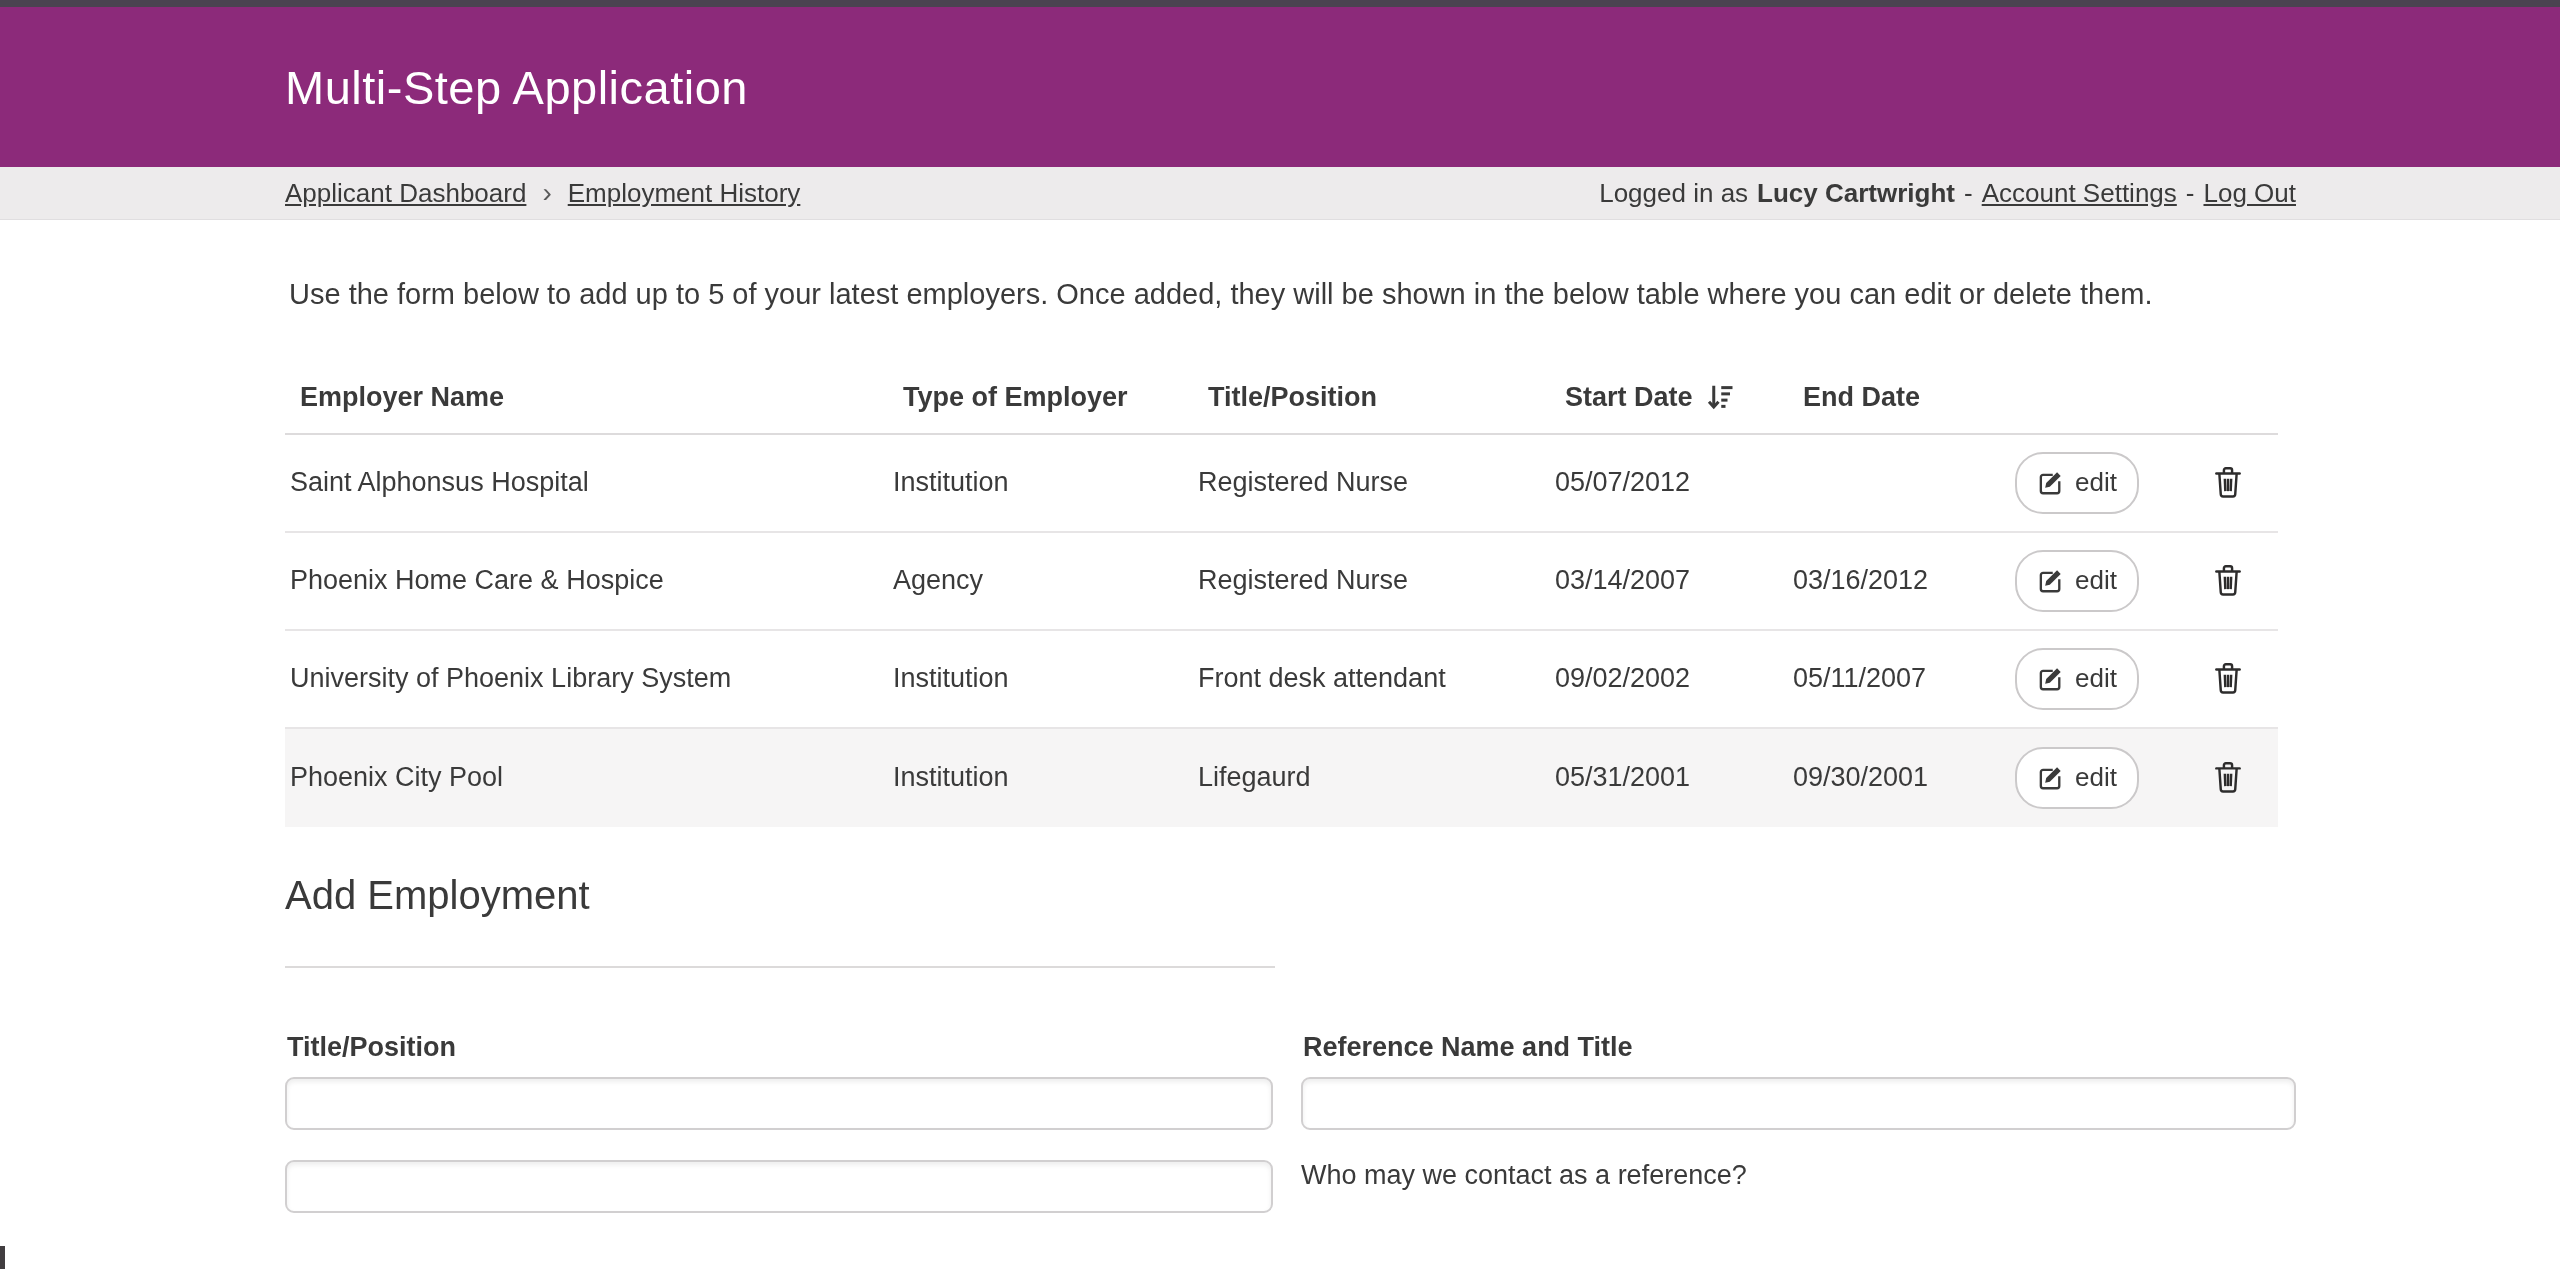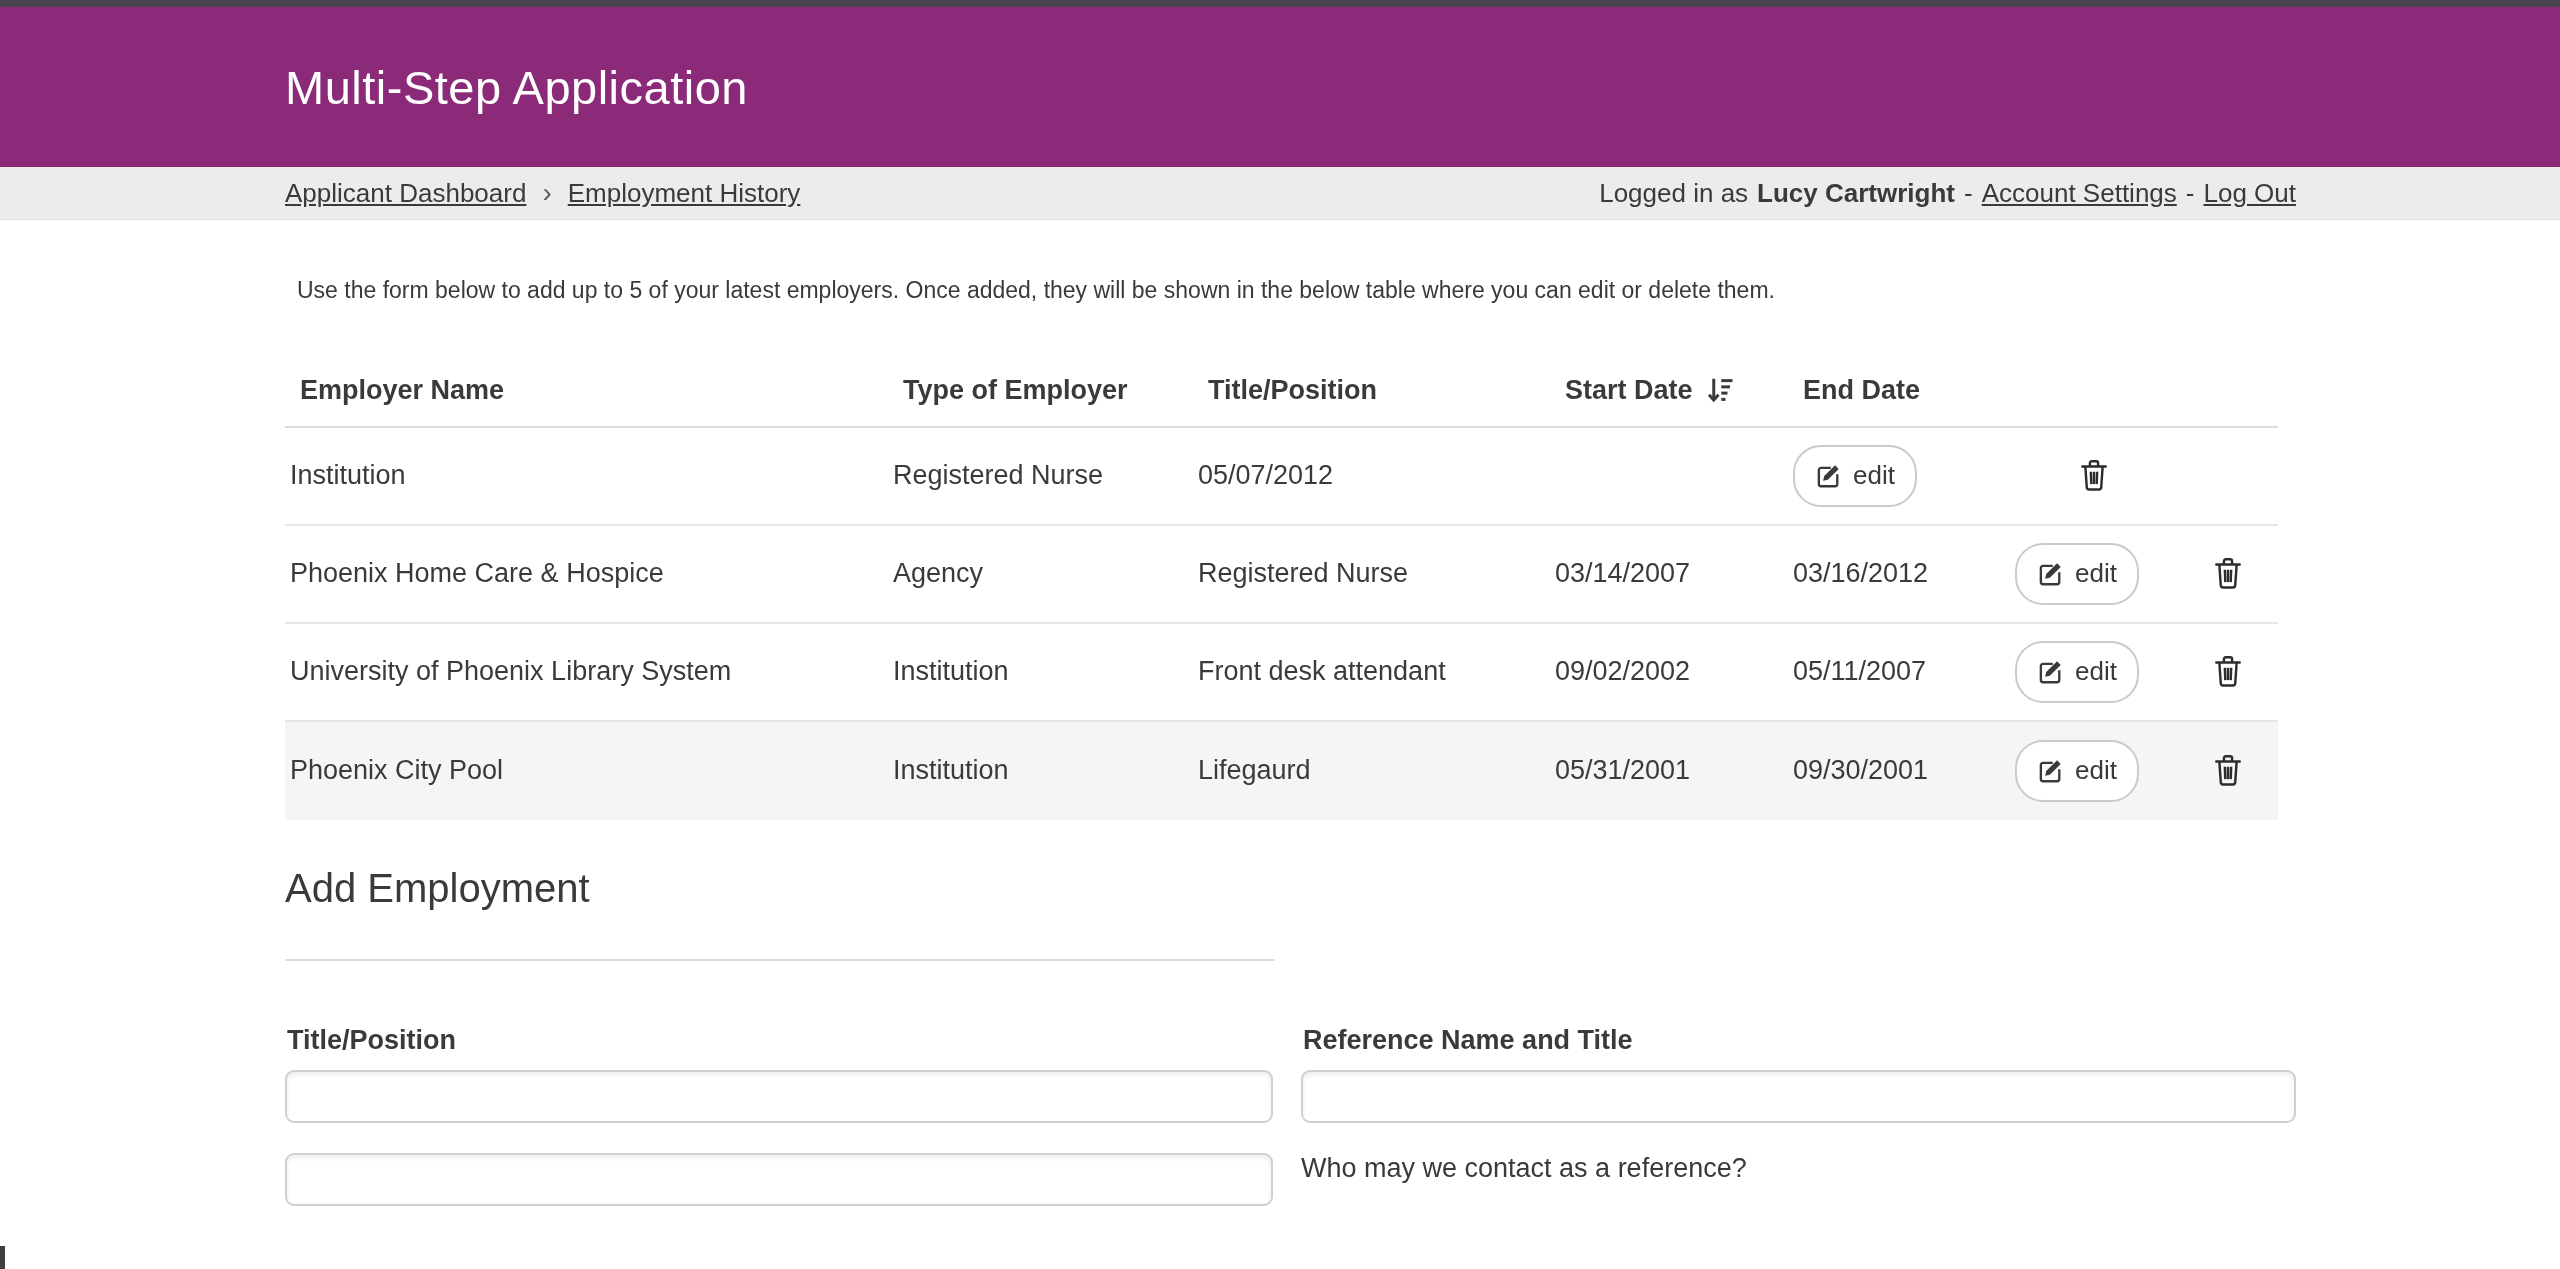--- a/index.html
+++ b/index.html
@@ -35,21 +35,21 @@
     padding:0 264px 0 285px;font-size:26px;
   }
   .breadcrumb{display:flex;align-items:center;gap:16px;}
   .breadcrumb .sep{text-decoration:none;color:#5a5a5a;font-size:28px;}
   .user-info{display:flex;align-items:center;gap:9px;white-space:nowrap;}
   .user-info b{font-weight:700;}
 
   
   main{padding:41px 264px 0 285px;}
   h2{font-size:40px;font-weight:400;margin:0;color:var(--text);}
-  .desc{font-size:23px;margin:16px 12px 0;line-height:1.2;}
+  .desc{font-size:29px;margin:16px 4px 0;line-height:1.2;}
 
   
   .table{width:1993px;margin-top:70px;font-size:27px;}
   .t-head,.t-row{
     display:grid;
     grid-template-columns:603px 305px 357px 238px 222px 172px 1fr;
     align-items:center;
   }
   .t-head{border-bottom:2px solid #dddbdc;}
   .t-head .t-cell{font-weight:700;padding:0 10px 20px 15px;display:flex;align-items:center;gap:12px;}
@@ -144,20 +144,21 @@
         </svg>
       </div>
       <div class="t-cell">
           <span>End Date</span>
         </div>
       <div class="t-cell"></div>
       <div class="t-cell"></div>
     </div>
 
     <div class="t-row">
+      <div class="t-cell">Saint Alphonsus Hospital</div>
       <div class="t-cell">Institution</div>
       <div class="t-cell">Registered Nurse</div>
       <div class="t-cell">05/07/2012</div>
       <div class="t-cell"></div>
       <div class="t-cell cell-actions-edit">
         <button class="edit-btn">
           <svg class="edit-svg" viewBox="0 0 24 24" fill="none" stroke="#3a3a3a" stroke-width="2">
             <path d="M13.5 5H5.2A1.9 1.9 0 0 0 3.3 6.9v12A1.9 1.9 0 0 0 5.2 20.8h12a1.9 1.9 0 0 0 1.9-1.9v-8.3"></path>
             <path d="M17.2 2.8l3.1 3.1L11 15.2l-4 .9.9-4z" fill="#3a3a3a" stroke="none"></path>
           </svg>

